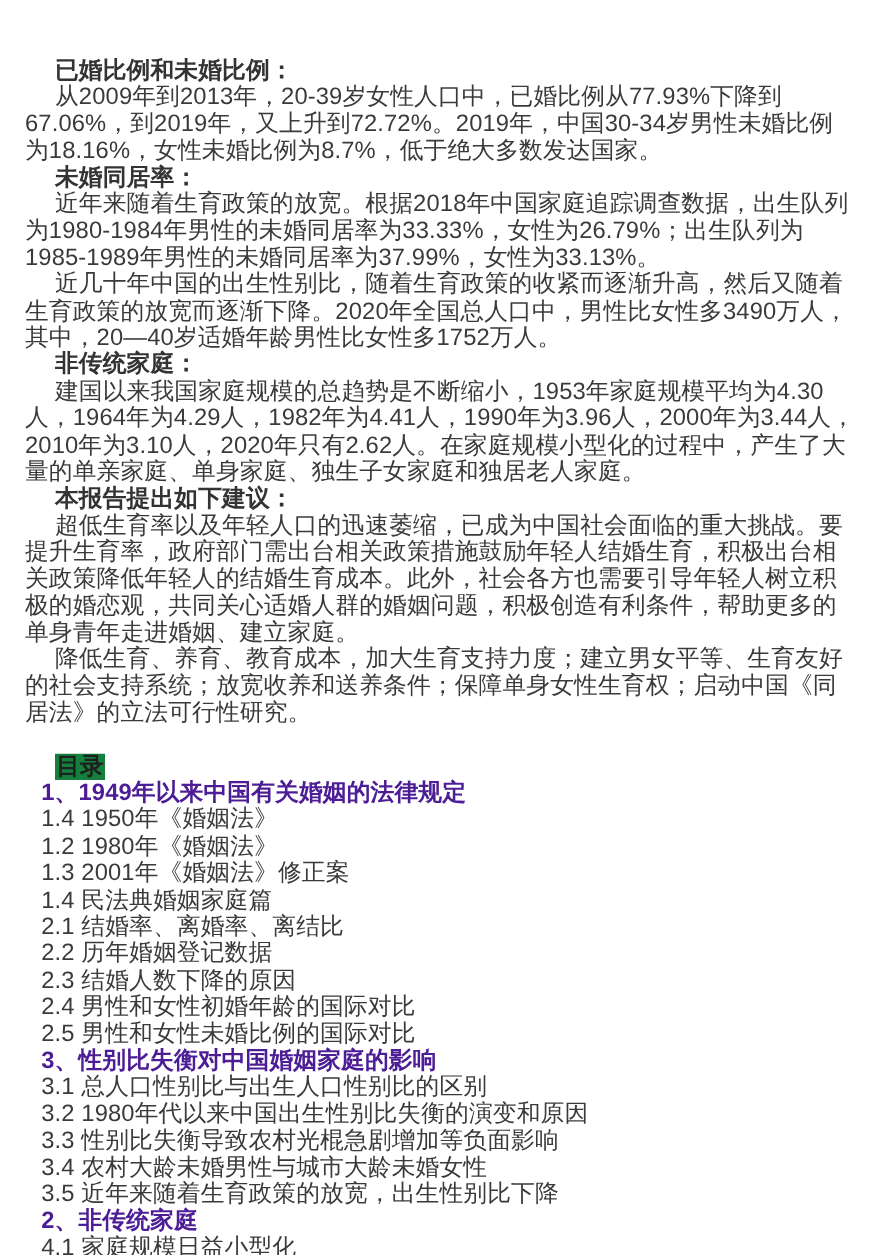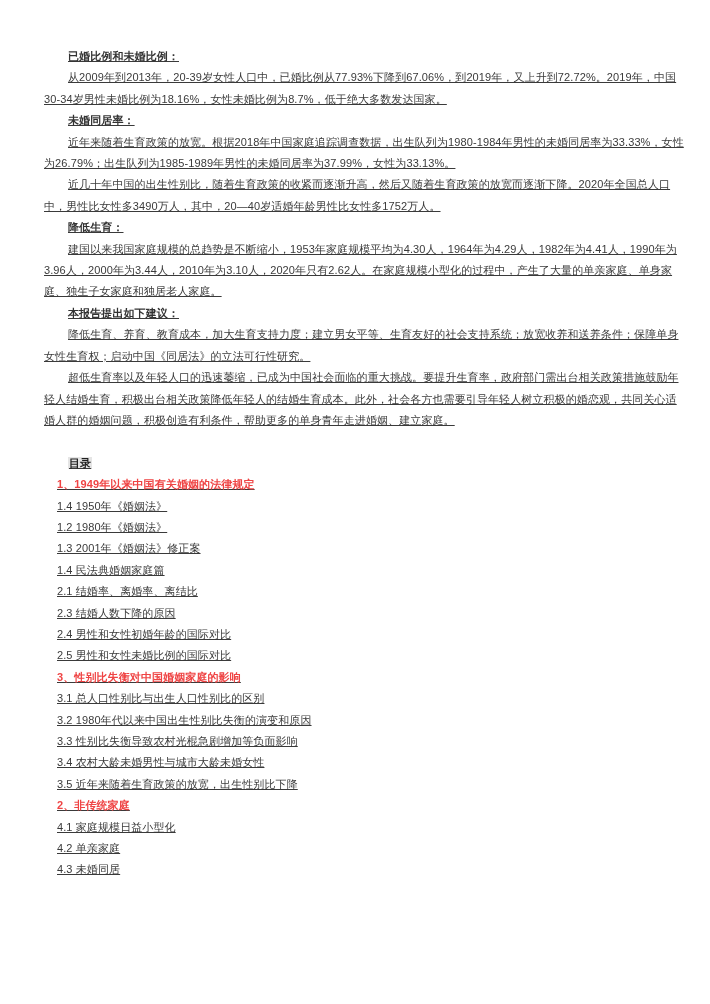--- a/index.html
+++ b/index.html
@@ -7,26 +7,25 @@
     width: 710px;
     height: 1004px;
     background: #ffffff;
     overflow: hidden;
     font-family: "Liberation Sans", sans-serif;
   }
   .doc {
     box-sizing: border-box;
     width: 710px;
     height: 1004px;
-    padding: 46px 26px 20px 44px;
-    font-size: 11px;
+    padding: 46px 26px 20px 20px;
+    font-size: 19px;
     line-height: 21.4px;
     color: #3a3a3a;
     letter-spacing: 0.1px;
-    text-decoration: underline;
   }
   .blk {
     margin: 0;
     text-indent: 24px;
   }
   .blk.bold {
     font-weight: bold;
     color: #333333;
   }
   .spacer { height: 21.4px; }
@@ -40,54 +39,55 @@
     font-weight: bold;
     padding: 0 1px;
   }
   .toc { margin-left: 13px; }
   .toc .entry {
     margin: 0;
     text-indent: 0;
   }
   .toc .entry.bold {
     font-weight: bold;
-    color: #ef4444;
+    color: #4c1d95;
   }
 </style>
 </head>
 <body>
 
 <div class="doc">
 
   <p class="blk bold">已婚比例和未婚比例：</p>
   <p class="blk">从2009年到2013年，20-39岁女性人口中，已婚比例从77.93%下降到67.06%，到2019年，又上升到72.72%。2019年，中国30-34岁男性未婚比例为18.16%，女性未婚比例为8.7%，低于绝大多数发达国家。</p>
 
   <p class="blk bold">未婚同居率：</p>
   <p class="blk">近年来随着生育政策的放宽。根据2018年中国家庭追踪调查数据，出生队列为1980-1984年男性的未婚同居率为33.33%，女性为26.79%；出生队列为1985-1989年男性的未婚同居率为37.99%，女性为33.13%。</p>
 
   <p class="blk">近几十年中国的出生性别比，随着生育政策的收紧而逐渐升高，然后又随着生育政策的放宽而逐渐下降。2020年全国总人口中，男性比女性多3490万人，其中，20—40岁适婚年龄男性比女性多1752万人。</p>
 
-  <p class="blk bold">降低生育：</p>
+  <p class="blk bold">非传统家庭：</p>
   <p class="blk">建国以来我国家庭规模的总趋势是不断缩小，1953年家庭规模平均为4.30人，1964年为4.29人，1982年为4.41人，1990年为3.96人，2000年为3.44人，2010年为3.10人，2020年只有2.62人。在家庭规模小型化的过程中，产生了大量的单亲家庭、单身家庭、独生子女家庭和独居老人家庭。</p>
 
   <p class="blk bold">本报告提出如下建议：</p>
+  <p class="blk">超低生育率以及年轻人口的迅速萎缩，已成为中国社会面临的重大挑战。要提升生育率，政府部门需出台相关政策措施鼓励年轻人结婚生育，积极出台相关政策降低年轻人的结婚生育成本。此外，社会各方也需要引导年轻人树立积极的婚恋观，共同关心适婚人群的婚姻问题，积极创造有利条件，帮助更多的单身青年走进婚姻、建立家庭。</p>
   <p class="blk">降低生育、养育、教育成本，加大生育支持力度；建立男女平等、生育友好的社会支持系统；放宽收养和送养条件；保障单身女性生育权；启动中国《同居法》的立法可行性研究。</p>
-  <p class="blk">超低生育率以及年轻人口的迅速萎缩，已成为中国社会面临的重大挑战。要提升生育率，政府部门需出台相关政策措施鼓励年轻人结婚生育，积极出台相关政策降低年轻人的结婚生育成本。此外，社会各方也需要引导年轻人树立积极的婚恋观，共同关心适婚人群的婚姻问题，积极创造有利条件，帮助更多的单身青年走进婚姻、建立家庭。</p>
 
   <div class="spacer"></div>
 
-  <p class="toc-title-line"><span class="hl" style="background: #e5e5e5;">目录</span></p>
+  <p class="toc-title-line"><span class="hl" style="background: #15803d;">目录</span></p>
 
   <div class="toc">
     <p class="entry bold">1、1949年以来中国有关婚姻的法律规定</p>
     <p class="entry">1.4 1950年《婚姻法》</p>
     <p class="entry">1.2 1980年《婚姻法》</p>
     <p class="entry">1.3 2001年《婚姻法》修正案</p>
     <p class="entry">1.4 民法典婚姻家庭篇</p>
     <p class="entry">2.1 结婚率、离婚率、离结比</p>
+    <p class="entry">2.2 历年婚姻登记数据</p>
     <p class="entry">2.3 结婚人数下降的原因</p>
     <p class="entry">2.4 男性和女性初婚年龄的国际对比</p>
     <p class="entry">2.5 男性和女性未婚比例的国际对比</p>
     <p class="entry bold">3、性别比失衡对中国婚姻家庭的影响</p>
     <p class="entry">3.1 总人口性别比与出生人口性别比的区别</p>
     <p class="entry">3.2 1980年代以来中国出生性别比失衡的演变和原因</p>
     <p class="entry">3.3 性别比失衡导致农村光棍急剧增加等负面影响</p>
     <p class="entry">3.4 农村大龄未婚男性与城市大龄未婚女性</p>
     <p class="entry">3.5 近年来随着生育政策的放宽，出生性别比下降</p>
     <p class="entry bold">2、非传统家庭</p>

